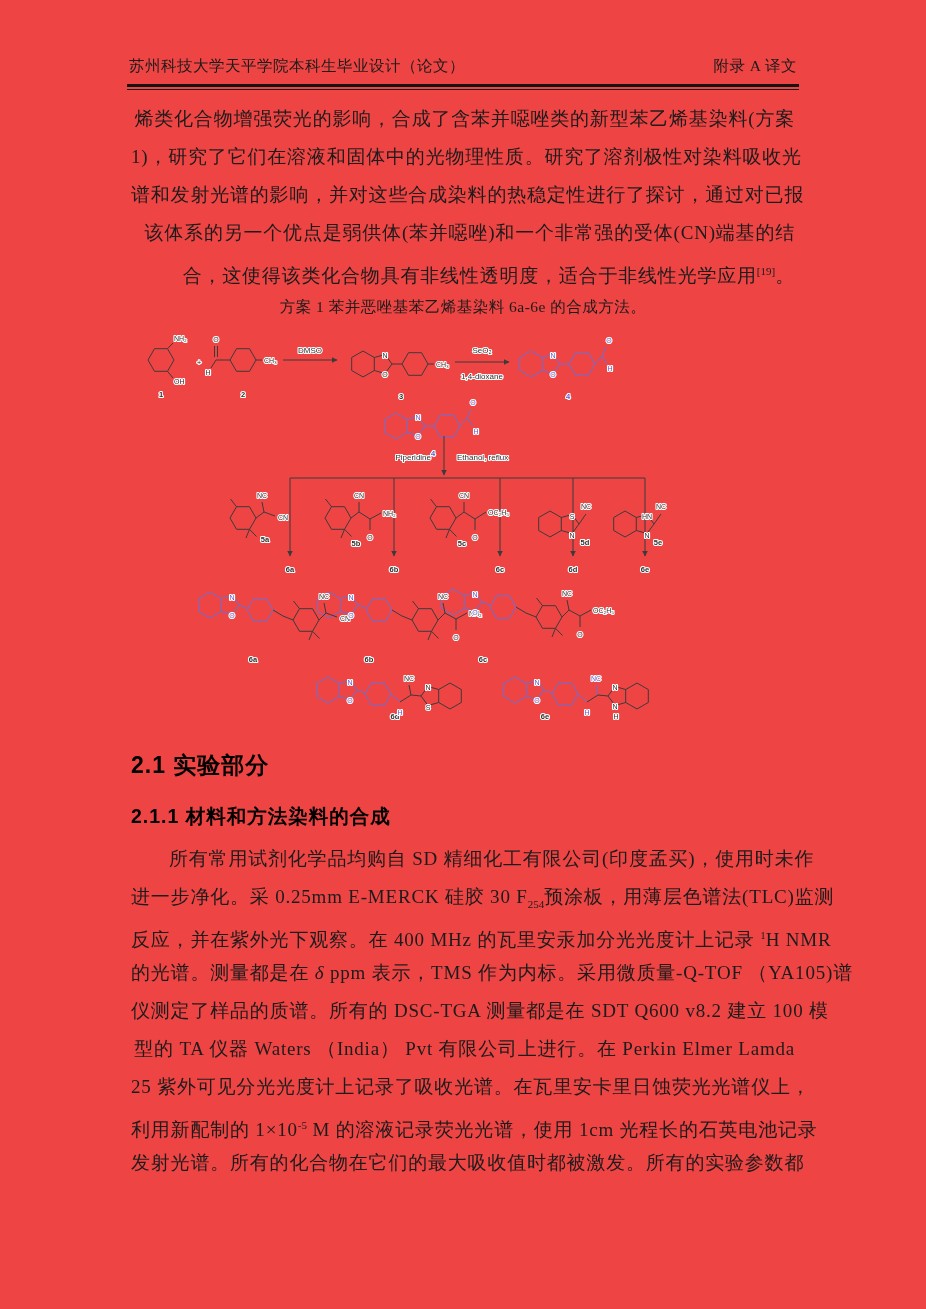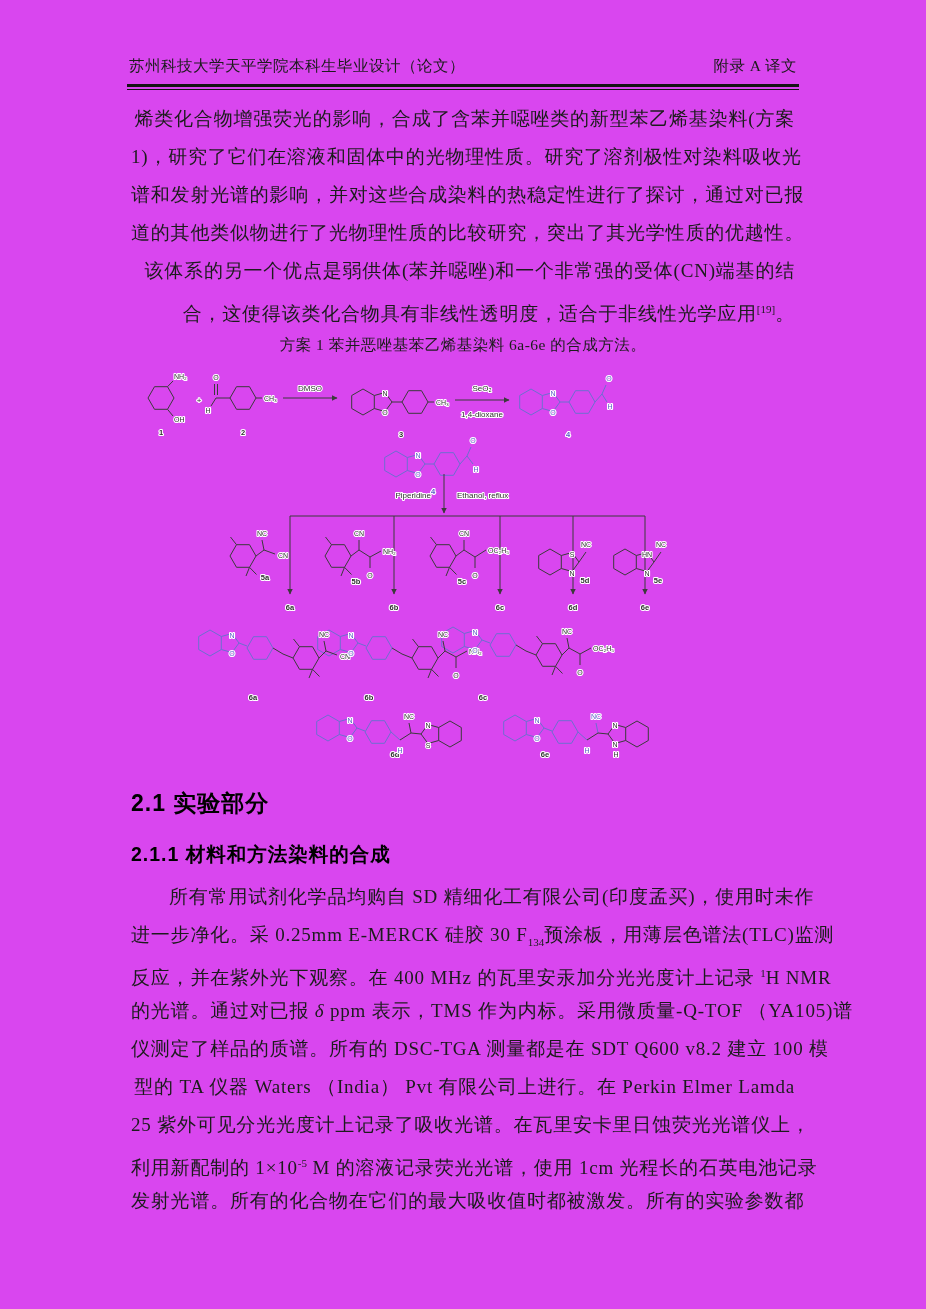--- a/index.html
+++ b/index.html
@@ -1,18 +1,18 @@
 <!DOCTYPE html>
 <html><head>
 <meta charset="utf-8">
 <style>
   html,body{margin:0;padding:0;}
   body{width:926px;height:1309px;background:#ffffff;color:#1c1c1c;
        font-family:"Liberation Serif","DejaVu Serif",serif;}
-  .page{position:relative;width:926px;height:1309px;overflow:hidden;background:#d946ef;}
+  .page{position:relative;width:926px;height:1309px;overflow:hidden;background:#ef4444;}
   .header{display:flex;justify-content:space-between;margin:0 129px;padding-top:56px;
           font-size:15.5px;letter-spacing:.5px;white-space:nowrap;}
   .rule{margin:7px 127px 0 127px;}
   .rule .r1{height:2.6px;background:#141414;}
   .rule .r2{height:1.3px;background:#141414;margin-top:2.2px;}
   .content{margin:0 131px;}
   .para{margin-top:10px;}
   .line{height:38px;line-height:38px;font-size:19px;letter-spacing:.8px;white-space:nowrap;text-align:right;}
   .line sup{font-size:11px;letter-spacing:0;}
   .line sub{font-size:11px;letter-spacing:0;}
@@ -42,21 +42,20 @@
     <div class="r1"></div>
     <div class="r2"></div>
   </div>
 
   <div class="content">
 
     <div class="para">
       <div class="line"><span>烯类化合物增强荧光的影响，合成了含苯并噁唑类的新型苯乙烯基染料(方案</span></div>
       <div class="line"><span>1)，研究了它们在溶液和固体中的光物理性质。研究了溶剂极性对染料吸收光</span></div>
       <div class="line"><span>谱和发射光谱的影响，并对这些合成染料的热稳定性进行了探讨，通过对已报</span></div>
-      <div class="line"><span>道的其他类似物进行了光物理性质的比较研究，突出了其光学性质的优越性。</span></div>
       <div class="line"><span>该体系的另一个优点是弱供体(苯并噁唑)和一个非常强的受体(CN)端基的结</span></div>
       <div class="line"><span>合，这使得该类化合物具有非线性透明度，适合于非线性光学应用</span><sup>[19]</sup><span>。</span></div>
     </div>
 
     <div class="caption">方案 1 苯并恶唑基苯乙烯基染料 6a-6e 的合成方法。</div>
 
     <div class="scheme">
       <svg width="700" height="412" viewBox="0 0 700 412" xmlns="http://www.w3.org/2000/svg">
         <defs>
           <marker id="ah" markerWidth="8" markerHeight="8" refX="5.5" refY="3" orient="auto">
@@ -288,23 +287,23 @@
           <text class="t7" x="483" y="359" text-anchor="middle">NC</text>
         </g>
       </svg>
     </div>
 
     <h1 class="h1">2.1 实验部分</h1>
     <h2 class="h2">2.1.1 材料和方法染料的合成</h2>
 
     <div class="para">
       <div class="line indent"><span>所有常用试剂化学品均购自 SD 精细化工有限公司(印度孟买)，使用时未作</span></div>
-      <div class="line"><span>进一步净化。采 0.25mm E-MERCK 硅胶 30 F</span><sub>134</sub><span>预涂板，用薄层色谱法(TLC)监测</span></div>
+      <div class="line"><span>进一步净化。采 0.25mm E-MERCK 硅胶 30 F</span><sub>254</sub><span>预涂板，用薄层色谱法(TLC)监测</span></div>
       <div class="line"><span>反应，并在紫外光下观察。在 400 MHz 的瓦里安汞加分光光度计上记录 </span><sup>1</sup><span>H NMR</span></div>
-      <div class="line"><span>的光谱。通过对已报 </span><span class="seg-i">δ</span><span> ppm 表示，TMS 作为内标。采用微质量-Q-TOF （YA105)谱</span></div>
+      <div class="line"><span>的光谱。测量都是在 </span><span class="seg-i">δ</span><span> ppm 表示，TMS 作为内标。采用微质量-Q-TOF （YA105)谱</span></div>
       <div class="line"><span>仪测定了样品的质谱。所有的 DSC-TGA 测量都是在 SDT Q600 v8.2 建立 100 模</span></div>
       <div class="line"><span>型的 TA 仪器 Waters （India） Pvt 有限公司上进行。在 Perkin Elmer Lamda</span></div>
       <div class="line"><span>25 紫外可见分光光度计上记录了吸收光谱。在瓦里安卡里日蚀荧光光谱仪上，</span></div>
       <div class="line"><span>利用新配制的 1×10</span><sup>-5</sup><span> M 的溶液记录荧光光谱，使用 1cm 光程长的石英电池记录</span></div>
       <div class="line"><span>发射光谱。所有的化合物在它们的最大吸收值时都被激发。所有的实验参数都</span></div>
     </div>
 
   </div>
 </div>
 

